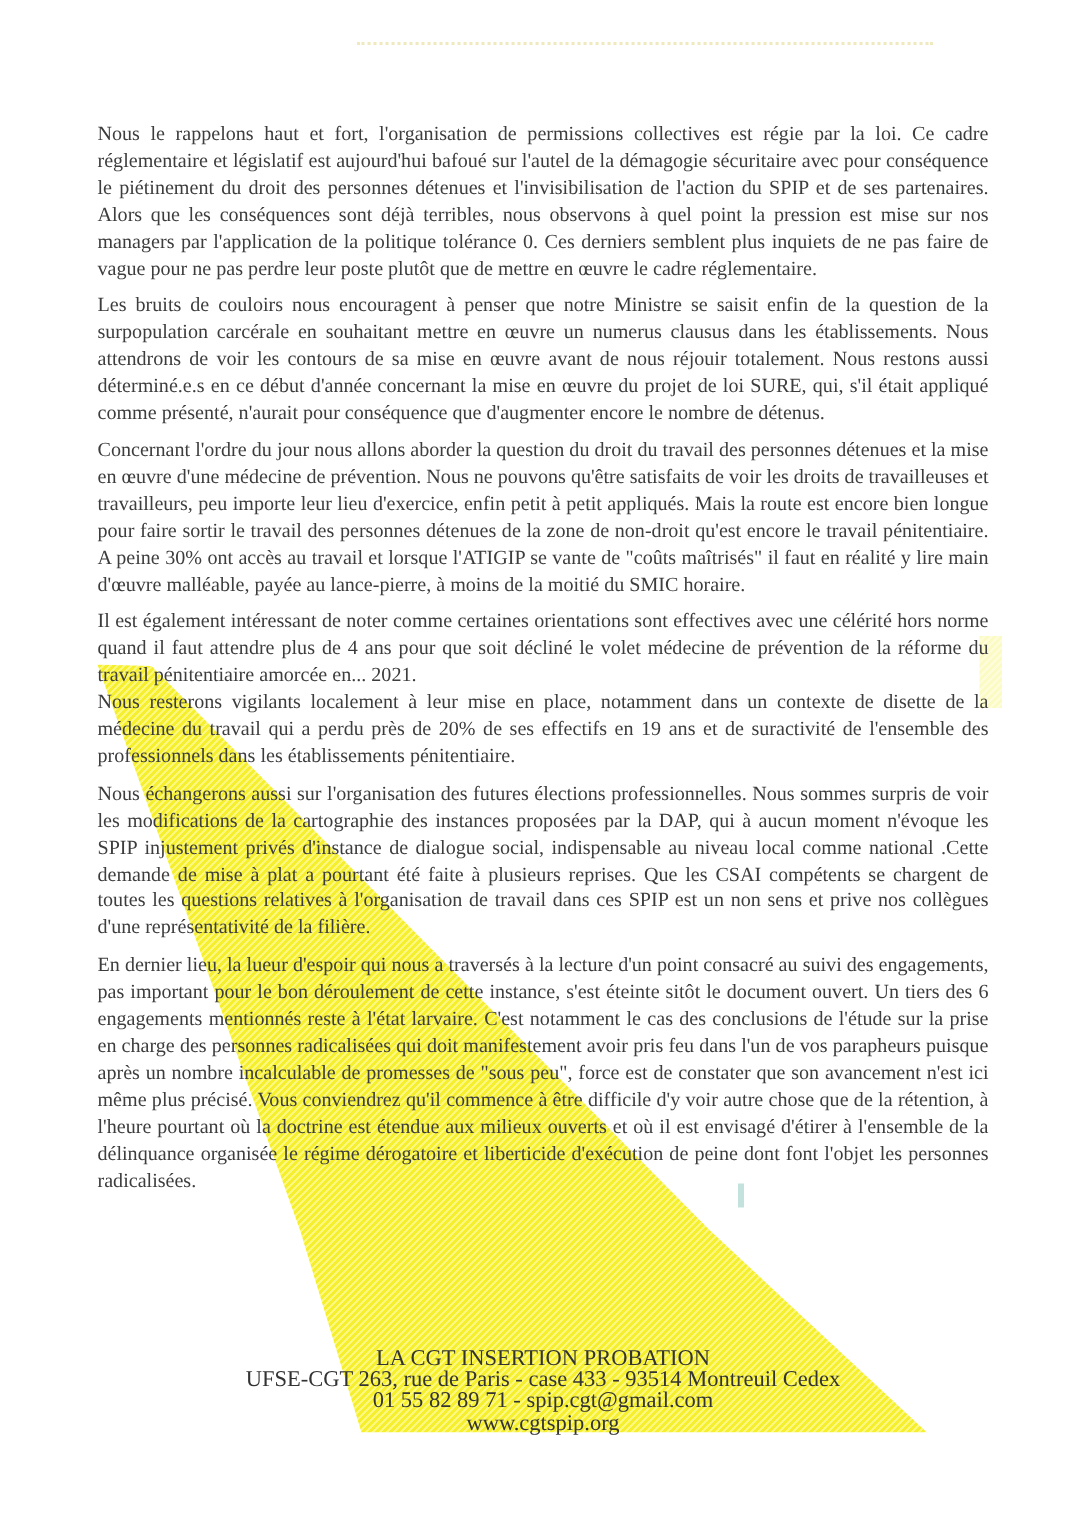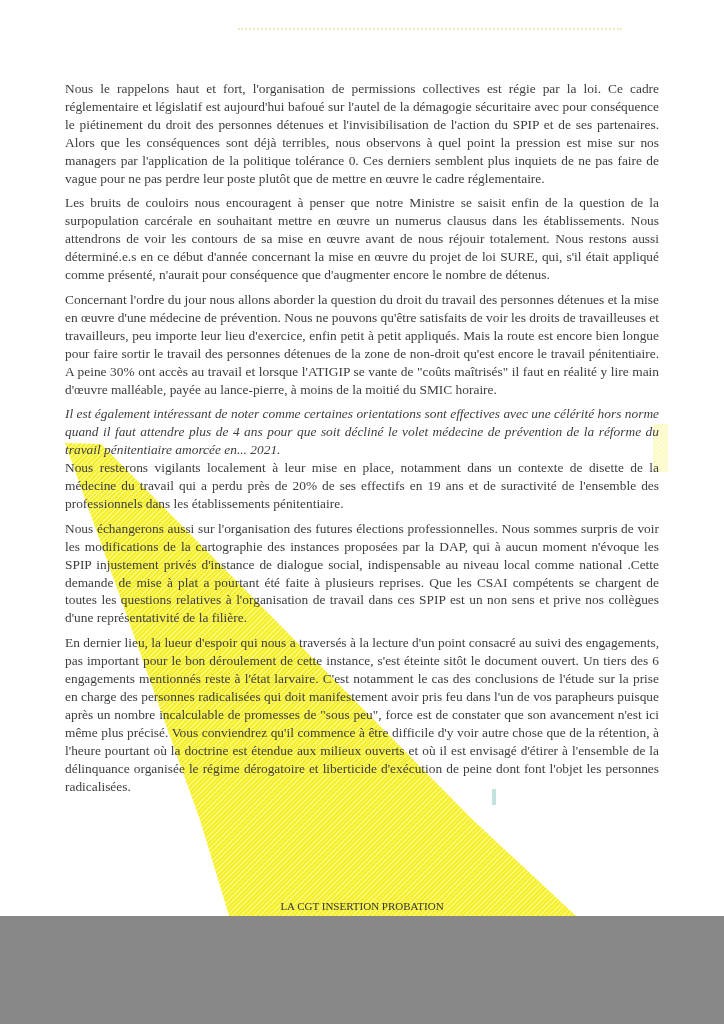--- a/index.html
+++ b/index.html
@@ -1,19 +1,19 @@
 <!DOCTYPE html>
 <html><head>
 <meta charset="utf-8">
 <style>
   html, body { margin: 0; padding: 0; background: #888; }
   .page {
     position: relative;
     width: 724px;
-    height: 916px;
+    height: 1024px;
     margin: 0 auto;
     background: #ffffff;
     overflow: hidden;
     font-family: "Liberation Serif", "DejaVu Serif", serif;
   }
 
   
   .top-dotted {
     position: absolute;
     left: 238px;
@@ -72,30 +72,30 @@
     position: absolute;
     left: 65px;
     top: 80px;
     width: 594px;
     color: #3d3d3d;
     font-size: 13.4px;
     line-height: 17.9px;
     text-align: justify;
   }
   .content p { margin: 0 0 7px 0; }
-  .content p.tight { margin-bottom: 0; font-style: italic; }
+  .content p.tight { margin-bottom: 0; }
 
   .footer {
     position: absolute;
     left: 0;
     right: 0;
     top: 899px;
     text-align: center;
     color: #333333;
-    font-size: 11px;
+    font-size: 15px;
     line-height: 14.2px;
   }
   .footer div { white-space: nowrap; }
 </style>
 </head>
 <body>
 
 <div class="page">
 
   <div class="top-dotted"></div>
@@ -112,15 +112,17 @@
     <p>Nous resterons vigilants localement à leur mise en place, notamment dans un contexte de disette de la médecine du travail qui a perdu près de 20% de ses effectifs en 19 ans et de suractivité de l'ensemble des professionnels dans les établissements pénitentiaire.</p>
     <p>Nous échangerons aussi sur l'organisation des futures élections professionnelles. Nous sommes surpris de voir les modifications de la cartographie des instances proposées par la DAP, qui à aucun moment n'évoque les SPIP injustement privés d'instance de dialogue social, indispensable au niveau local comme national .Cette demande de mise à plat a pourtant été faite à plusieurs reprises. Que les CSAI compétents se chargent de toutes les questions relatives à l'organisation de travail dans ces SPIP est un non sens et prive nos collègues d'une représentativité de la filière.</p>
     <p>En dernier lieu, la lueur d'espoir qui nous a traversés à la lecture d'un point consacré au suivi des engagements, pas important pour le bon déroulement de cette instance, s'est éteinte sitôt le document ouvert. Un tiers des 6 engagements mentionnés reste à l'état larvaire. C'est notamment le cas des conclusions de l'étude sur la prise en charge des personnes radicalisées qui doit manifestement avoir pris feu dans l'un de vos parapheurs puisque après un nombre incalculable de promesses de "sous peu", force est de constater que son avancement n'est ici même plus précisé. Vous conviendrez qu'il commence à être difficile d'y voir autre chose que de la rétention, à l'heure pourtant où la doctrine est étendue aux milieux ouverts et où il est envisagé d'étirer à l'ensemble de la délinquance organisée le régime dérogatoire et liberticide d'exécution de peine dont font l'objet les personnes radicalisées.</p>
   </div>
 
   <div class="caret-artifact"></div>
 
   <div class="footer">
     <div>LA CGT INSERTION PROBATION</div>
     <div>UFSE-CGT 263, rue de Paris - case 433 - 93514 Montreuil Cedex</div>
+    <div>01 55 82 89 71 -  spip.cgt@gmail.com</div>
+    <div>www.cgtspip.org</div>
   </div>
 
 </div>
 
 </body></html>

